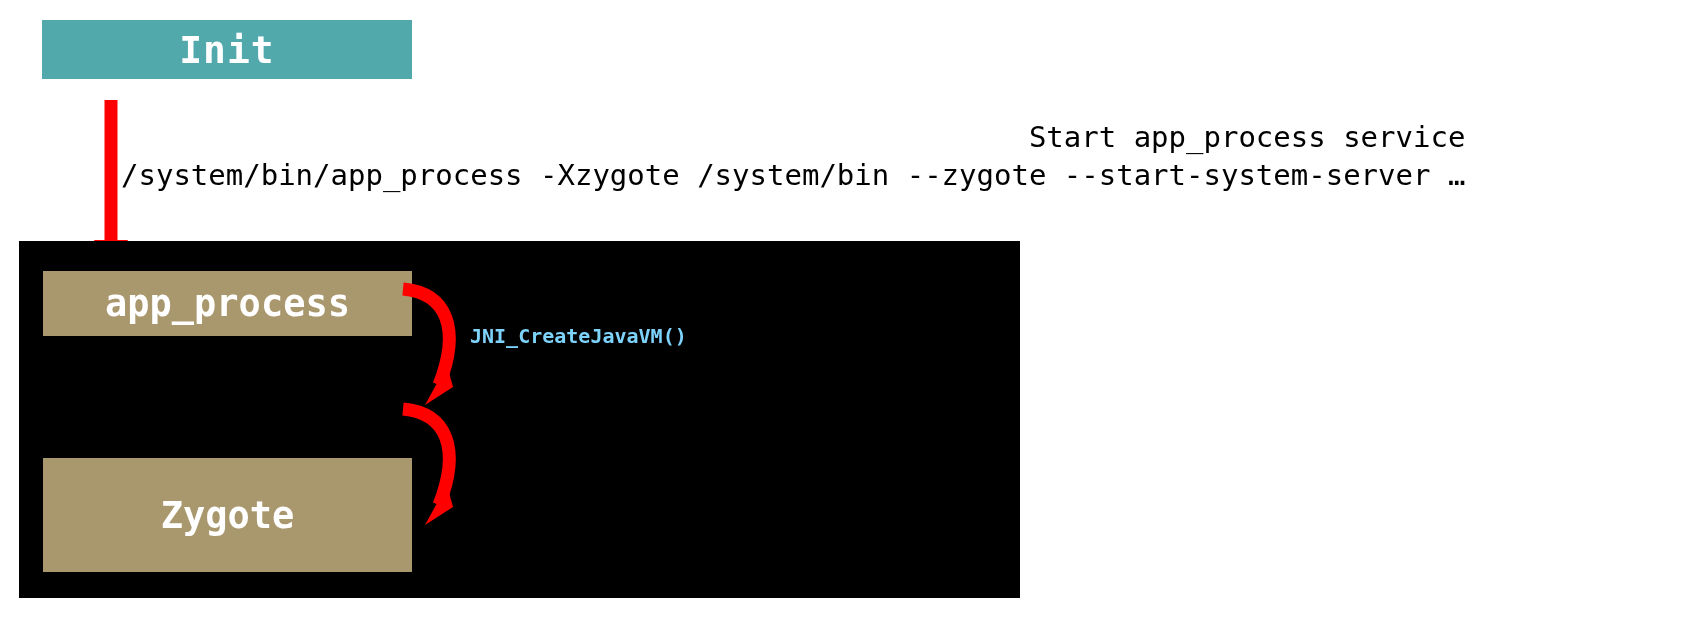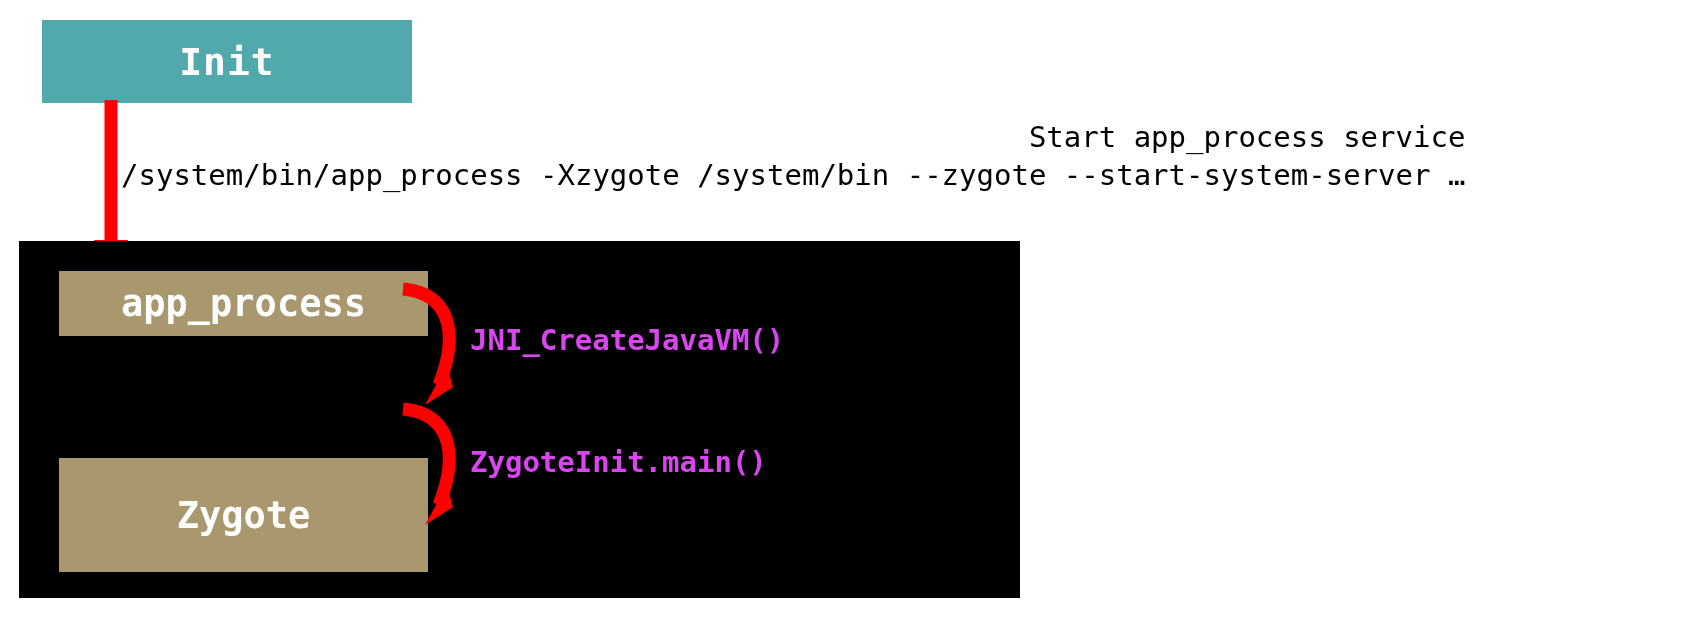--- a/index.html
+++ b/index.html
@@ -17,21 +17,21 @@
     background: #ffffff;
     overflow: hidden;
   }
 
   
   .init-box {
     position: absolute;
     left: 42px;
     top: 20px;
     width: 370px;
-    height: 83px;
+    height: 59px;
     background: #52a9ac;
     display: flex;
     align-items: center;
     justify-content: center;
   }
   .init-label {
     color: #ffffff;
     font-family: "DejaVu Sans Mono", monospace;
     font-weight: bold;
     font-size: 38px;
@@ -73,21 +73,20 @@
   }
 
   .stack-box {
     position: absolute;
     left: 24px;
     width: 369px;
     background: #a9976d;
     display: flex;
     align-items: center;
     justify-content: center;
-    margin-left: 16px;
   }
   .stack-box .stack-label {
     color: #ffffff;
     font-family: "DejaVu Sans Mono", monospace;
     font-weight: bold;
     font-size: 37px;
     line-height: 1;
     letter-spacing: 0px;
   }
   #box-app-process { top: 30px;  height: 65px; }
@@ -97,24 +96,24 @@
   
   .curve-arrow {
     position: absolute;
     pointer-events: none;
   }
   #curve-jni    { left: 380px; top: 40px;  width: 80px; height: 130px; }
   #curve-zygote { left: 380px; top: 160px; width: 80px; height: 130px; }
 
   .arrow-label {
     position: absolute;
-    color: #d946ef;
+    color: #7dd3fc;
     font-family: "DejaVu Sans Mono", monospace;
     font-weight: bold;
-    font-size: 29px;
+    font-size: 20px;
     line-height: 1;
     white-space: nowrap;
   }
   #label-jni    { left: 451px; top: 85px; }
   #label-zygote { left: 451px; top: 207px; }
 </style>
 </head>
 <body>
 
 <div id="canvas">
@@ -149,16 +148,15 @@
       <polygon points="26,124 48,84 54,106" fill="#ff0000"></polygon>
     </svg>
 
     <svg class="curve-arrow" id="curve-zygote" viewBox="0 0 80 130">
       <path d="M 4 8 C 48 12, 62 48, 40 104" stroke="#ff0000" stroke-width="13" fill="none" stroke-linecap="butt"></path>
       <polygon points="26,124 48,84 54,106" fill="#ff0000"></polygon>
     </svg>
 
     <span class="arrow-label" id="label-jni">JNI_CreateJavaVM()</span>
 
-    <span class="arrow-label" id="label-zygote">ZygoteInit.main()</span>
 
   </div>
 </div>
 
 </body></html>

